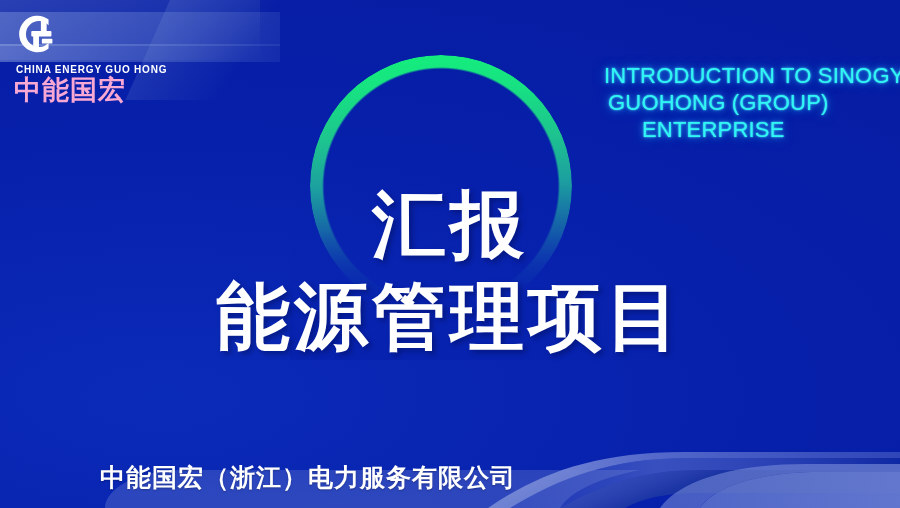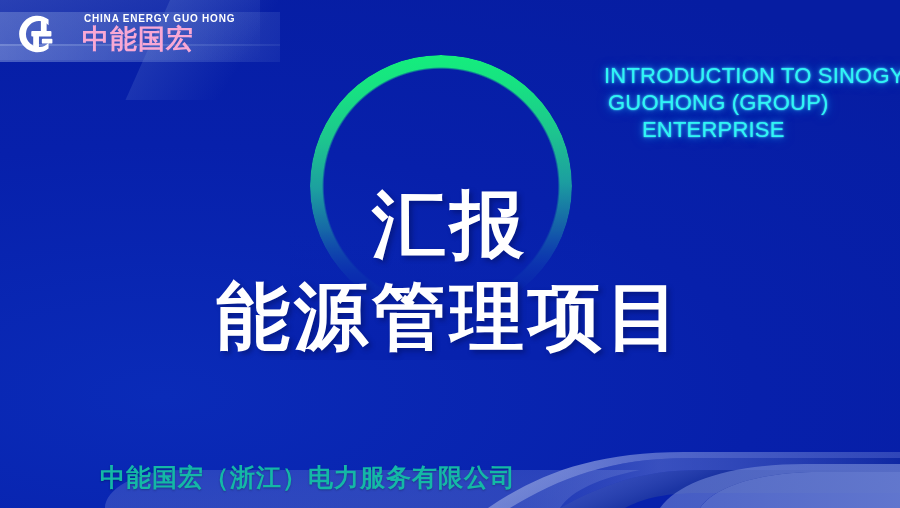--- a/index.html
+++ b/index.html
@@ -91,23 +91,24 @@
     background: linear-gradient(180deg, rgba(7,34,174,0) 0%, rgba(7,34,174,0.55) 42%, rgba(7,34,174,0.95) 78%, #0722ae 100%);
     pointer-events: none;
   }
 
   
   .logo {
     position: absolute;
     left: 14px;
     top: 10px;
     display: flex;
-    align-items: center;
-    gap: 20px;
+    align-items: flex-start;
+    gap: 6px;
     z-index: 6;
+    flex-direction: column;
   }
   .logo-mark {
     width: 48px; height: 48px;
     flex: 0 0 48px;
   }
   .logo-text { display: flex; flex-direction: column; justify-content: center; }
   .logo-en {
     color: #ffffff;
     font-size: 10px;
     font-weight: 700;
@@ -168,21 +169,21 @@
   }
 
   
   .swoosh-layer { position: absolute; inset: 0; z-index: 3; }
 
   
   .footer {
     position: absolute;
     left: 100px;
     bottom: 14px;
-    color: #14b8a6;
+    color: #ffffff;
     font-family: "DejaVu Sans", sans-serif;
     font-size: 25px;
     font-weight: 700;
     letter-spacing: 1px;
     white-space: nowrap;
     z-index: 8;
     text-shadow: 0 1px 2px rgba(0,0,0,0.25);
   }
 </style>
 </head>

